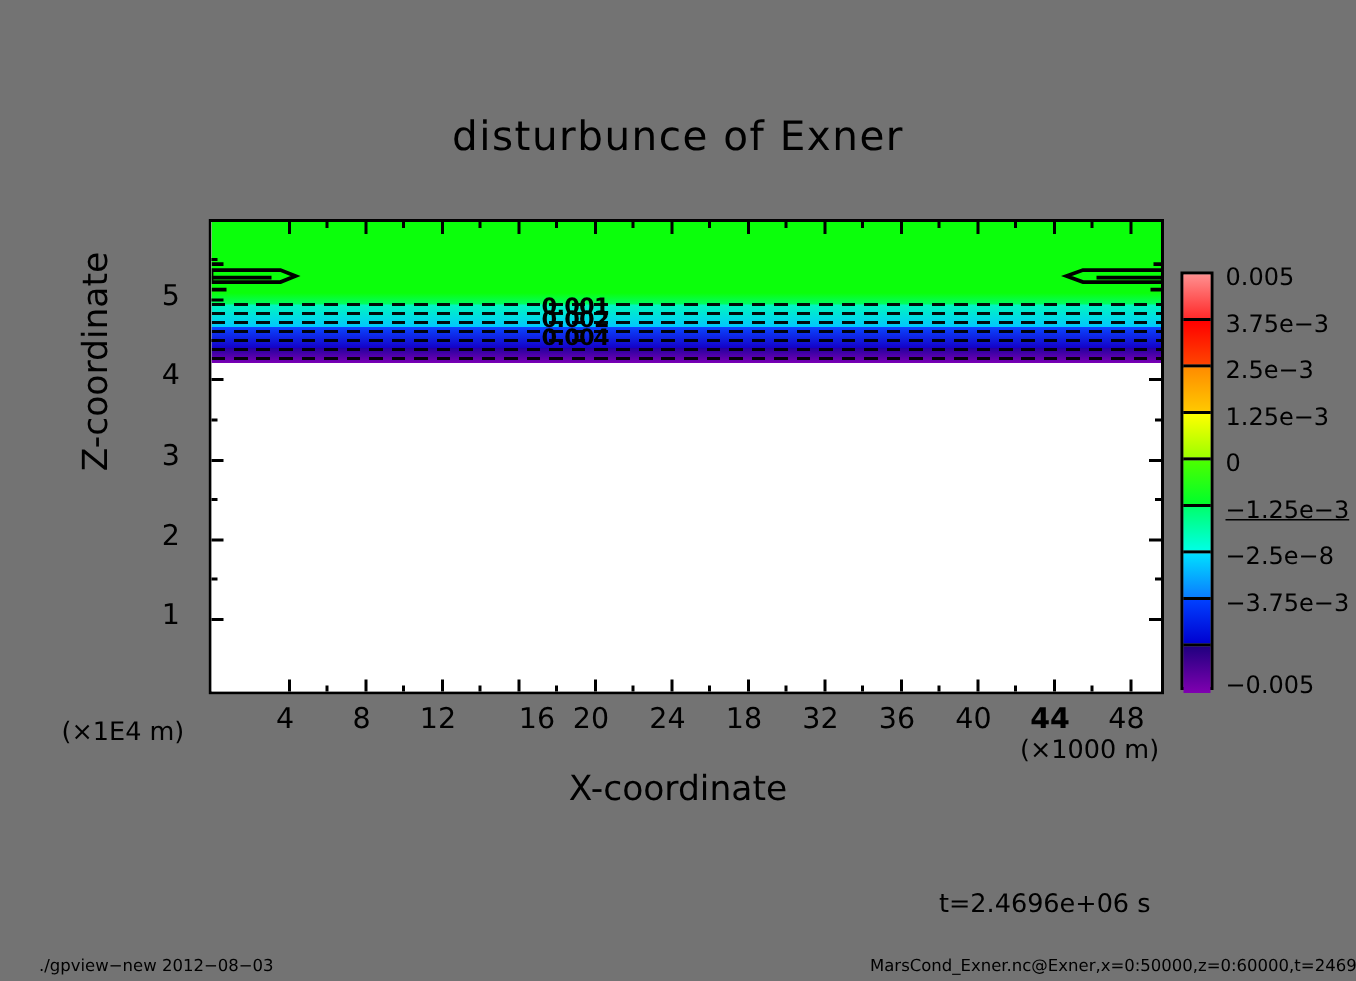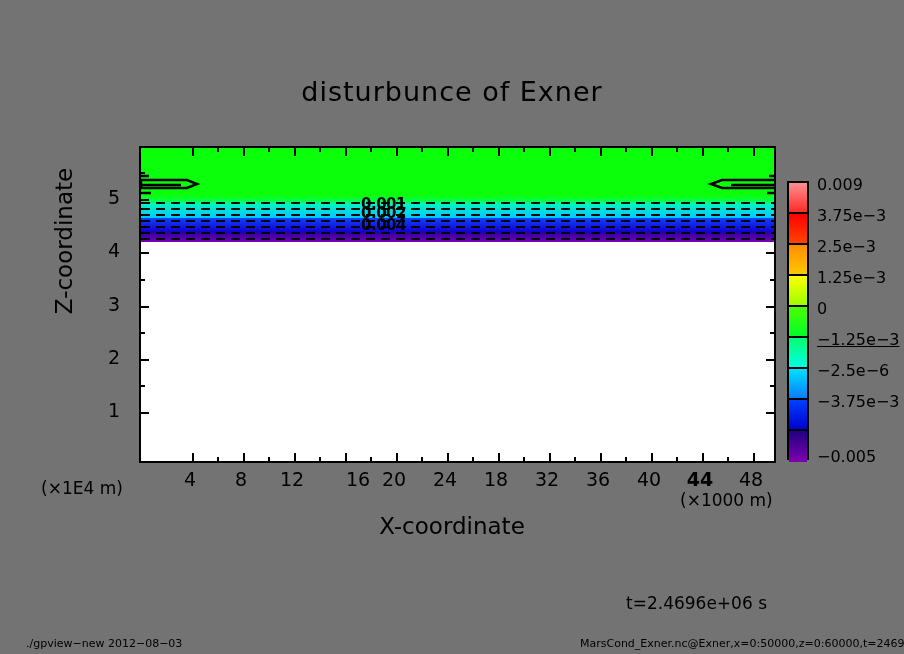--- a/index.html
+++ b/index.html
@@ -303,27 +303,27 @@
     <div class="cb-cell" style="top:31px;   height:31px; background:linear-gradient(to bottom,#ff0000,#ff4400);"></div>
     <div class="cb-cell" style="top:62px;   height:31px; background:linear-gradient(to bottom,#ff8c00,#ffc800);"></div>
     <div class="cb-cell" style="top:93px;   height:31px; background:linear-gradient(to bottom,#ffff00,#9dff00);"></div>
     <div class="cb-cell" style="top:124px;  height:31px; background:linear-gradient(to bottom,#4cff00,#00ff2b);"></div>
     <div class="cb-cell" style="top:155px;  height:31px; background:linear-gradient(to bottom,#00ff6e,#00ffe5);"></div>
     <div class="cb-cell" style="top:186px;  height:31px; background:linear-gradient(to bottom,#00e0ff,#0a7dff);"></div>
     <div class="cb-cell" style="top:217px;  height:31px; background:linear-gradient(to bottom,#0040ff,#0000d0);"></div>
     <div class="cb-cell" style="top:248px;  height:31px; background:linear-gradient(to bottom,#200080,#8000b0);"></div>
   </div>
 
-  <div class="abs cb-label" style="top:175px;">0.009</div>
+  <div class="abs cb-label" style="top:175px;">0.005</div>
   <div class="abs cb-label" style="top:206px;">3.75e−3</div>
   <div class="abs cb-label" style="top:237px;">2.5e−3</div>
   <div class="abs cb-label" style="top:268px;">1.25e−3</div>
   <div class="abs cb-label" style="top:299px;">0</div>
   <div class="abs cb-label" style="top:330px;text-decoration:underline;">−1.25e−3</div>
-  <div class="abs cb-label" style="top:361px;">−2.5e−6</div>
+  <div class="abs cb-label" style="top:361px;">−2.5e−8</div>
   <div class="abs cb-label" style="top:392px;">−3.75e−3</div>
   <div class="abs cb-label" style="top:447px;">−0.005</div>
 
   <div class="abs" id="time-stamp">t=2.4696e+06 s</div>
 
   <div class="abs" id="footer-left">./gpview−new  2012−08−03</div>
   <div class="abs" id="footer-right">MarsCond_Exner.nc@Exner,x=0:50000,z=0:60000,t=2469600</div>
 
 </div>
 

